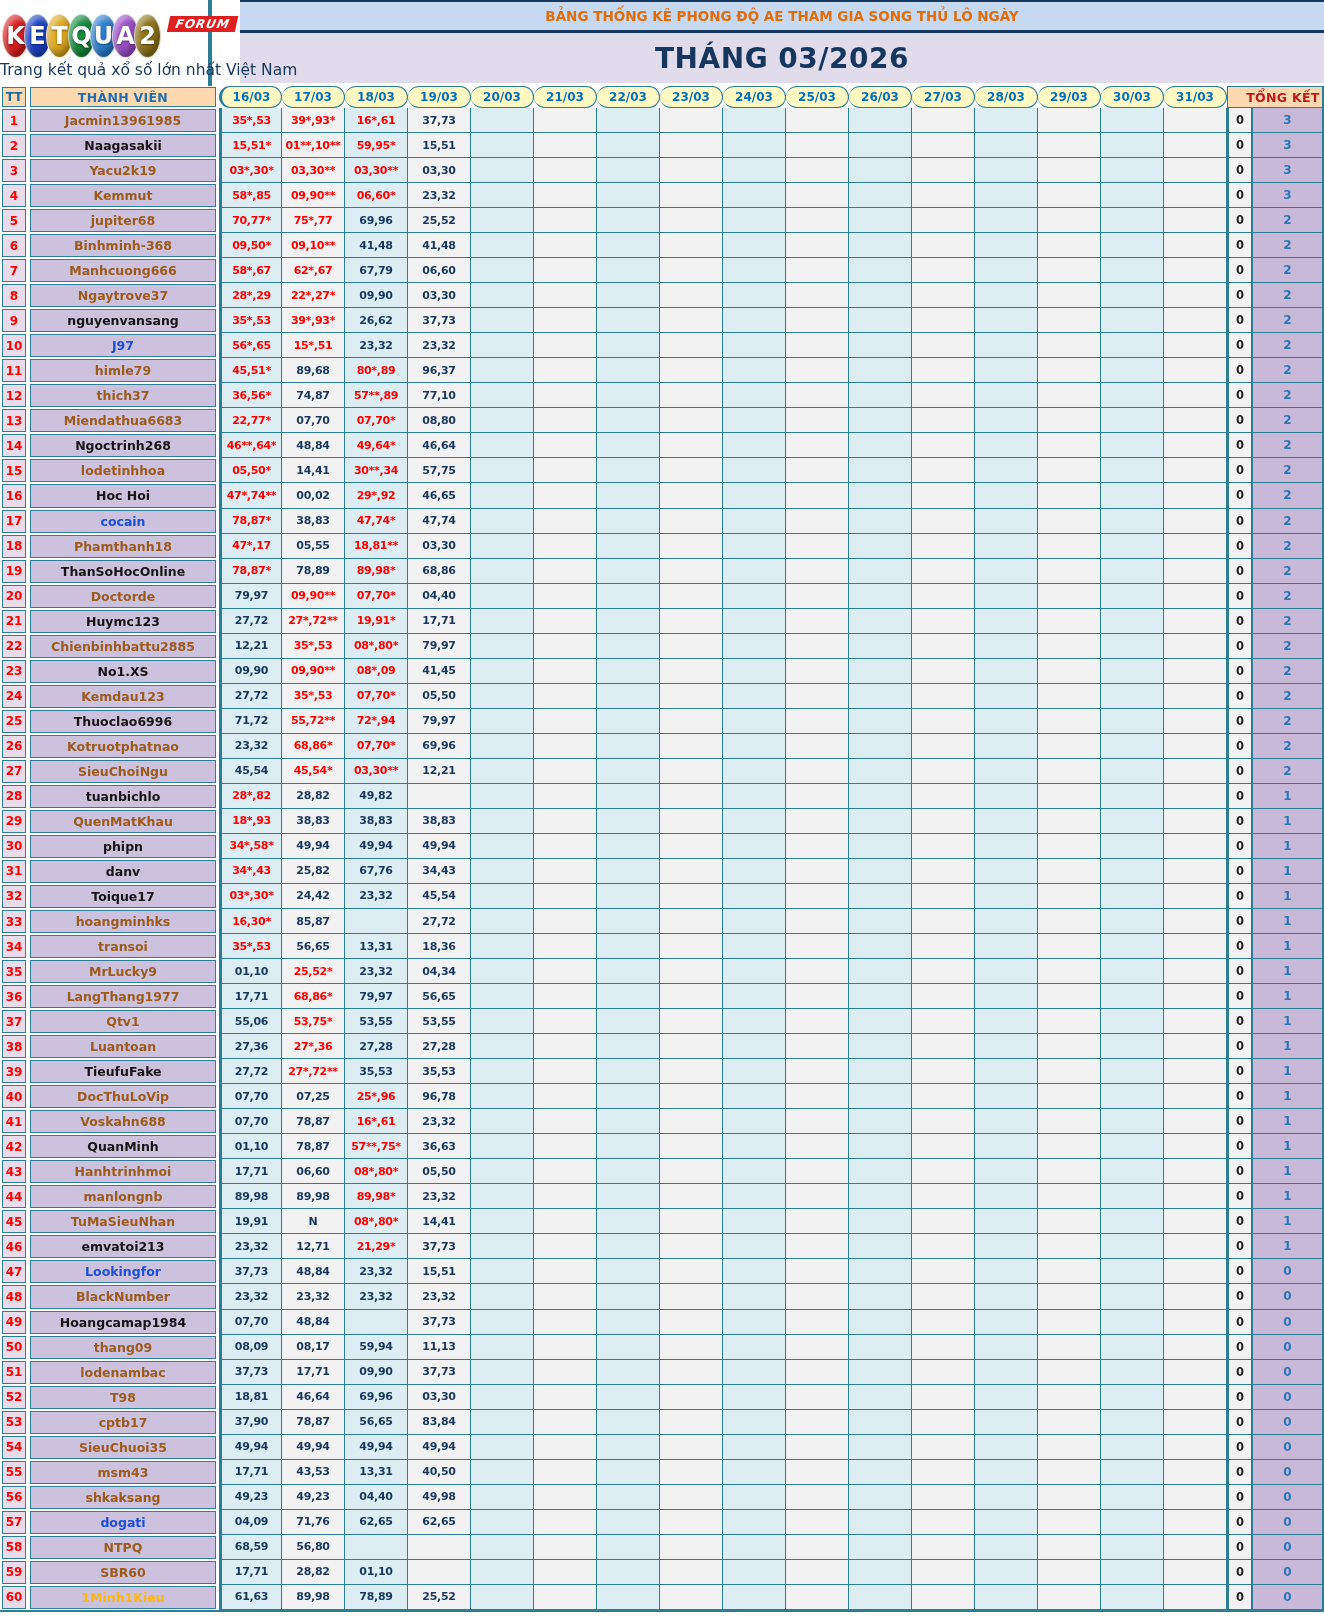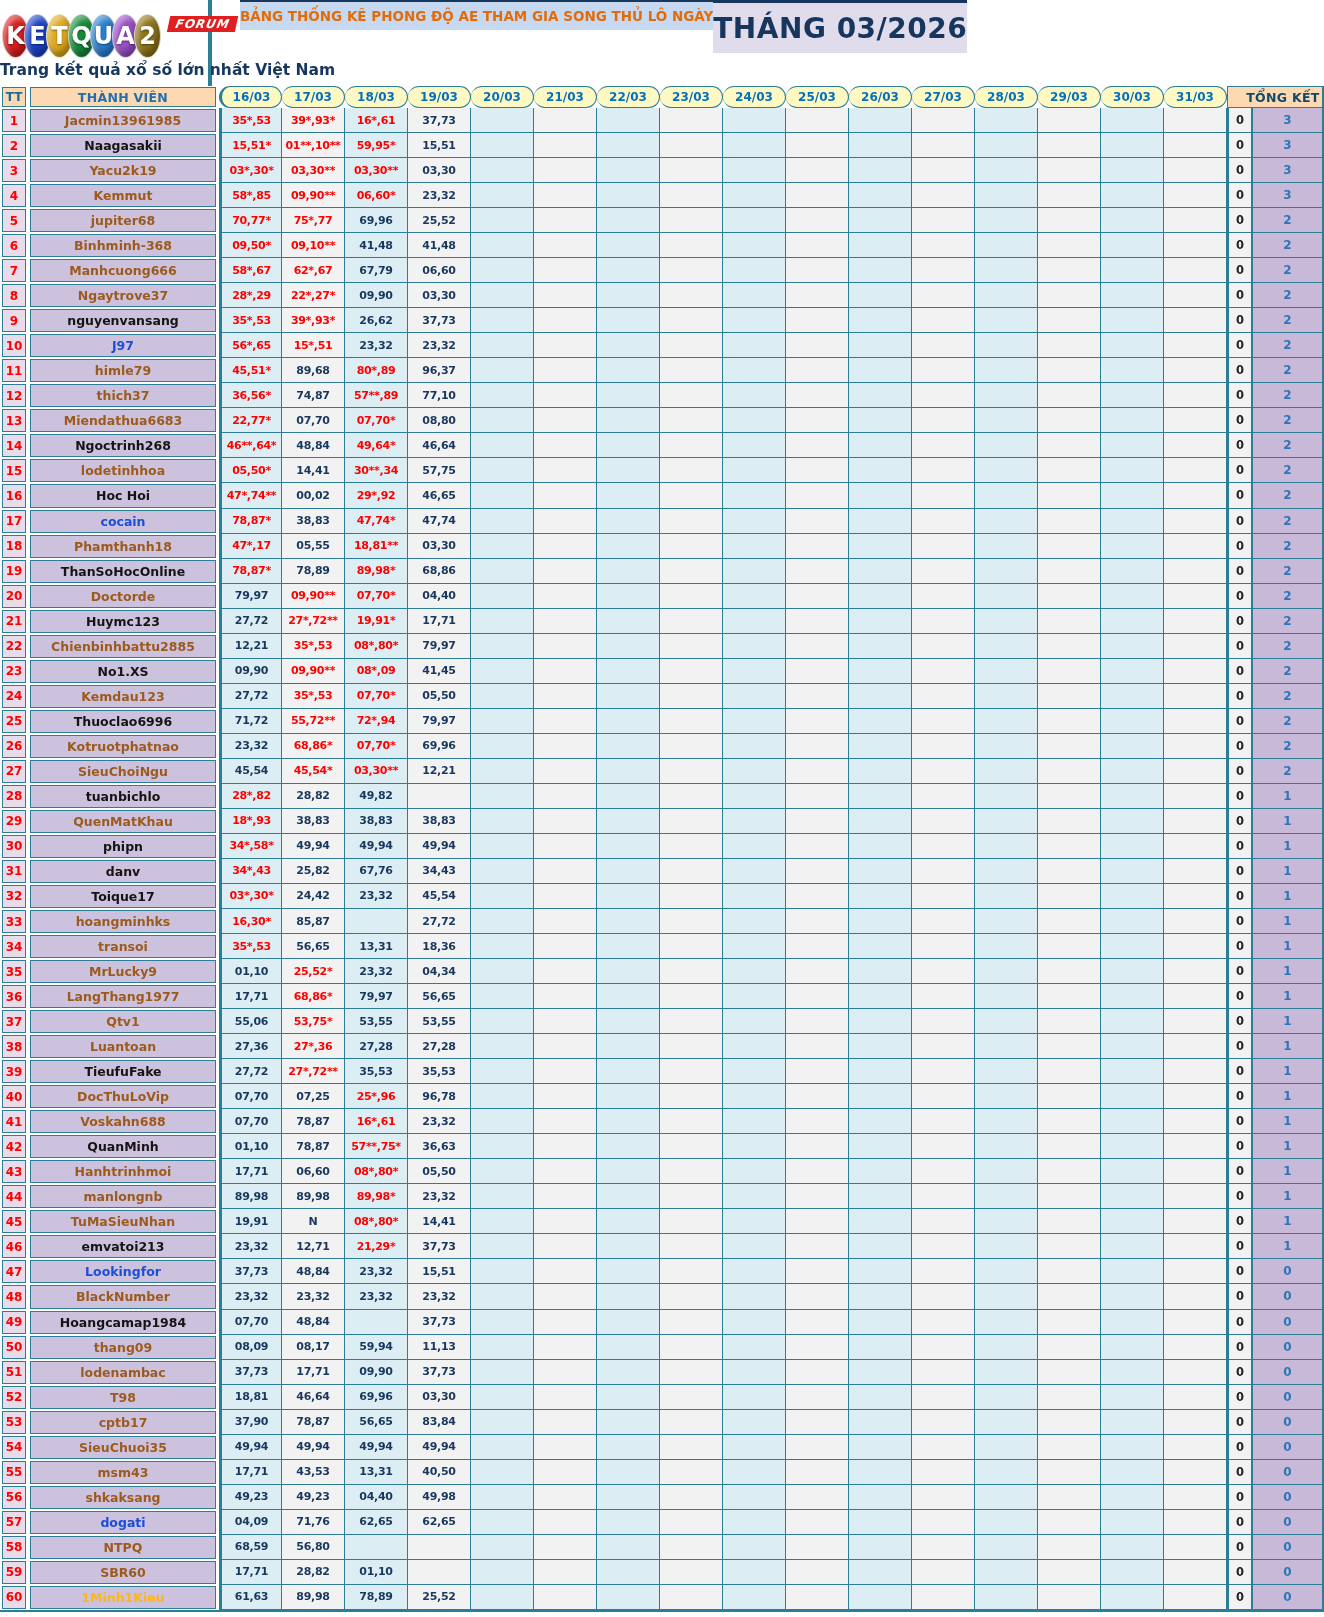--- a/index.html
+++ b/index.html
@@ -11,22 +11,22 @@
   .topbar{display:flex;height:86px;width:100%;}
   .logo-box{width:212px;height:86px;background:#fff;border-right:4px solid #2b7e96;
             display:flex;flex-direction:column;justify-content:center;padding:2px 0 0 2px;position:relative;}
   .logo-row{display:flex;align-items:center;height:52px;}
   .logo-letters{display:flex;align-items:center;}
   .egg{width:27px;height:44px;border-radius:50%;display:flex;align-items:center;justify-content:center;
        color:#fff;font-weight:bold;font-size:24px;margin-right:-5px;border:1px solid rgba(255,255,255,.7);
        text-shadow:0 1px 2px rgba(0,0,0,.45);box-shadow:inset -3px -5px 6px rgba(0,0,0,.35),inset 3px 4px 5px rgba(255,255,255,.45);}
   .forum-badge{background:#e02020;color:#fff;font-style:italic;font-weight:bold;font-size:12px;
                padding:1px 7px;transform:skewX(-12deg) translateY(-12px);margin-left:10px;letter-spacing:1px;}
-  .tagline{color:#17375d;font-weight:bold;font-size:15.5px;line-height:17px;white-space:nowrap;margin-left:-2px;}
-  .banners{flex:1;display:flex;flex-direction:row;margin-left:28px;}
+  .tagline{color:#17375d;font-weight:normal;font-size:15.5px;line-height:17px;white-space:nowrap;margin-left:-2px;}
+  .banners{flex:1;display:flex;flex-direction:column;margin-left:28px;}
   .banner1{height:30px;background:#c7d9f1;border-top:2px solid #17375d;
            display:flex;align-items:center;justify-content:center;
            color:#e36c0a;font-weight:bold;font-size:13.5px;letter-spacing:0px;}
   .banner2{height:53px;background:#e1dcec;border-top:3px solid #17365d;
            display:flex;align-items:center;justify-content:center;
            color:#17365d;font-weight:bold;font-size:28px;letter-spacing:.5px;}
 
   
   .grow{display:grid;grid-template-columns:27px 192px repeat(16,63px) 25px minmax(0,1fr);}
   .hdr{height:22px;}
@@ -48,21 +48,21 @@
   
   .c-date{border-right:1px solid #2b7e96;border-bottom:1px solid #2b7e96;font-size:11px;letter-spacing:-0.3px;}
   .c-date.first{border-left:3px solid #2b7e96;}
   .alt0{background:#dcedf4;}
   .alt1{background:#f2f2f2;}
   .hdr .c-date{background:#fef9c3;color:#0070c0;font-size:12px;letter-spacing:0;border-top:1px solid #2b7e96;border-radius:13px;}
   .red{color:#fe0000;}
   .navy{color:#17375d;}
   .c-zero{background:#f2f2f2;color:#222;font-size:11.5px;border-right:1px solid #2b7e96;border-bottom:1px solid #2b7e96;border-left:2px solid #2b7e96;}
   .c-total{background:#c8b9d9;color:#2e75b6;font-size:12px;border-right:2px solid #2b7e96;border-bottom:1px solid #2b7e96;border-left:1px solid #2b7e96;}
-  .hdr .c-totalhdr{background:#fcd9b0;color:#0c4a6e;font-size:12.5px;grid-column:span 2;
+  .hdr .c-totalhdr{background:#fcd9b0;color:#b91c1c;font-size:12.5px;grid-column:span 2;
                    border:1px solid #2b7e96;border-right:2px solid #2b7e96;letter-spacing:.3px;padding-left:16px;}
   .name-brown{color:#9c5a1d;}
   .name-black{color:#141414;}
   .name-cyan{color:#1d4ed8;}
   .name-orange{color:#ffb612;}
 </style>
 </head>
 <body>
 
 <div class="page">

